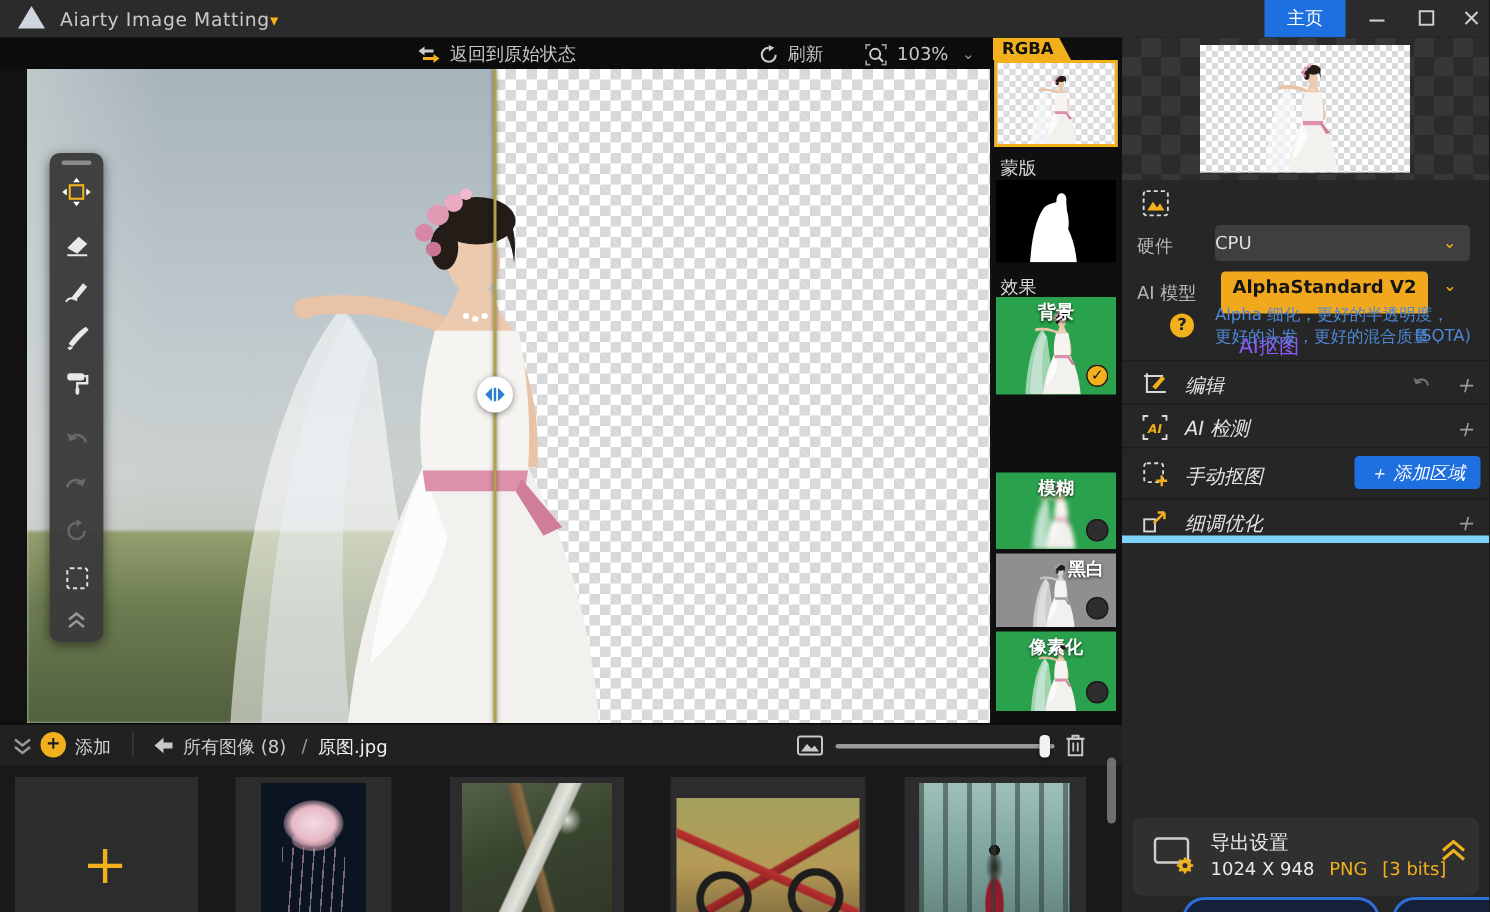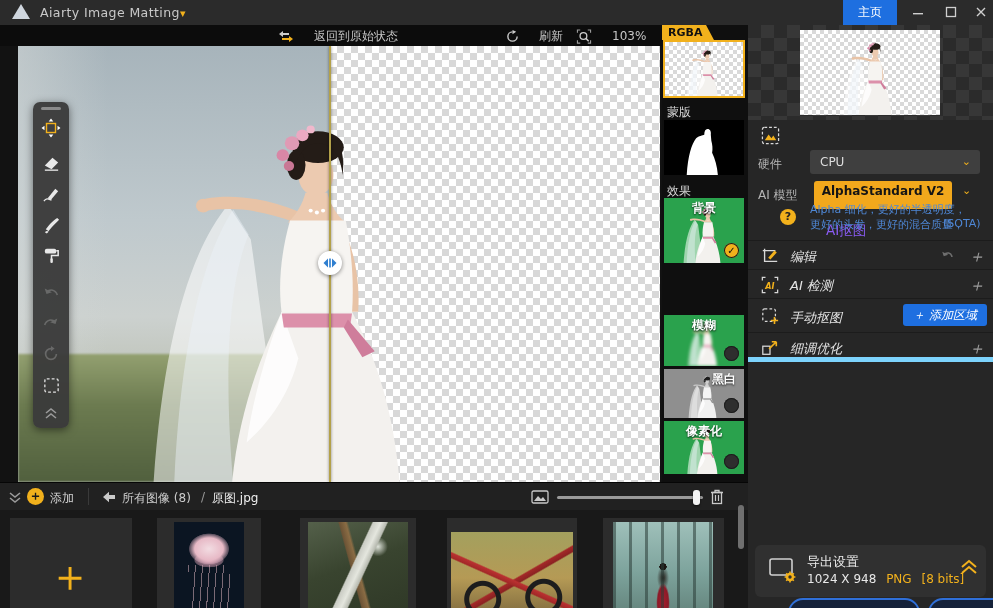--- a/index.html
+++ b/index.html
@@ -15,21 +15,21 @@
     border-bottom:15px solid #cfd6de; }
   #app-title { left:40px; top:5px; font-size:12.5px; color:#c9c9c9; letter-spacing:.4px; }
   #title-chevron { left:180px; top:7px; color:#f2b11c; font-size:11px; }
   #home-btn { left:843px; top:0; width:54px; height:25px; background:#1e6fe0; color:#fff;
     font-size:12px; text-align:center; line-height:25px; }
   .winbtn { top:0; width:30px; height:25px; color:#cfcfcf; text-align:center; line-height:24px; font-size:12px; }
   #btn-min { left:903px; } #btn-max { left:936px; } #btn-close { left:966px; }
 
   
   #toolstrip { left:0; top:25px; width:662px; height:21px; background:#0c0c0c; color:#c6c6c6; font-size:12px; }
-  .tool-item { top:3px; display:flex; align-items:center; gap:20px; height:16px; }
+  .tool-item { top:3px; display:flex; align-items:center; gap:6px; height:16px; }
   #reset-group { left:278px; } #refresh-group { left:506px; } #zoom-group { left:576px; }
   #zoom-chevron { color:#9a9a9a; font-size:10px; margin-left:3px; }
 
   
   #canvas { left:0; top:46px; width:662px; height:436px; background:#121212; overflow:hidden; }
   .checker-light { background-color:#fff; background-image:
      linear-gradient(45deg,#d8d8d8 25%,transparent 25%,transparent 75%,#d8d8d8 75%),
      linear-gradient(45deg,#d8d8d8 25%,transparent 25%,transparent 75%,#d8d8d8 75%);
      background-size:14px 14px; background-position:0 0,7px 7px; }
   .checker-sm { background-color:#fff; background-image:
@@ -78,21 +78,21 @@
 
   
   #sidebar { left:748px; top:25px; width:245px; height:583px; background:#262626; overflow:hidden; }
   #navigator { left:0; top:0; width:245px; height:95px; }
   #nav-thumb { left:52px; top:5px; width:140px; height:85px; overflow:hidden; }
   #ai-header { left:0; top:95px; width:245px; height:30px; }
   #ai-title { left:40px; top:102px; font-size:13.5px; color:#8b5cf6;margin-left:38px; }
   .side-label { font-size:12px; color:#b5b5b5; }
   #hw-label { left:10px; top:131px; }
   #hw-select { left:62px; top:125px; width:170px; height:24px; background:#3f3f3f; border-radius:3px;
-    color:#dedede; font-size:12px; line-height:24px; padding-left:10px; }
+    color:#dedede; font-size:12px; line-height:24px; padding-left:0; }
   #hw-chevron { right:9px; top:0; color:#f2b11c; font-size:11px; line-height:24px; position:absolute; }
   #model-label { left:10px; top:162px; }
   #model-pill { left:66px; top:156px; width:138px; height:28px; background:#f2a81c; border-radius:3px;
     color:#151515; font-size:12px; font-weight:bold; text-align:center; line-height:21px; }
   #model-chevron { left:214px; top:159px; color:#f2b11c; font-size:11px; }
   #help-circ { left:32px; top:184px; width:16px; height:16px; border-radius:50%; background:#f2b11c;
     color:#222; font-size:11px; font-weight:bold; text-align:center; line-height:16px; }
   .desc-line { left:62px; font-size:11px; color:#4e87d6; white-space:nowrap; }
   .side-row { left:0; width:245px; border-top:1px solid #1c1c1c;font-style:italic; }
   .row-label { position:absolute; left:42px; top:7px; font-size:13px; color:#e4e4e4; }
@@ -448,21 +448,21 @@
       <svg class="abs" style="left:13px;top:11px" width="30" height="28" viewBox="0 0 30 28">
         <rect x="2" y="3" width="22" height="16" rx="2" fill="none" stroke="#cfcfcf" stroke-width="1.6"></rect>
         <circle cx="22" cy="21" r="4.2" fill="#f2b11c"></circle>
         <path d="M22,15.6 V26.4 M16.6,21 H27.4 M18.2,17.2 L25.8,24.8 M25.8,17.2 L18.2,24.8" stroke="#f2b11c" stroke-width="1.6"></path>
         <circle cx="22" cy="21" r="1.7" fill="#303030"></circle>
       </svg>
       <div id="export-title">导出设置</div>
       <div id="export-sub">
         <span>1024 X 948</span>
         <span class="yellow-text" style="margin-left:6px">PNG</span>
-        <span class="yellow-text" style="margin-left:6px">[8 bits]</span>
+        <span class="yellow-text" style="margin-left:6px">[3 bits]</span>
       </div>
       <svg id="export-chevrons" width="18" height="16" viewBox="0 0 18 16">
         <path d="M2,8 L9,2 L16,8 M2,14 L9,8 L16,14" fill="none" stroke="#f2b11c" stroke-width="2"></path>
       </svg>
     </div>
 
     <div class="abs cutoff-btn" style="left:40px;width:132px"></div>
     <div class="abs cutoff-btn" style="left:180px;width:80px"></div>
   </div>
 

